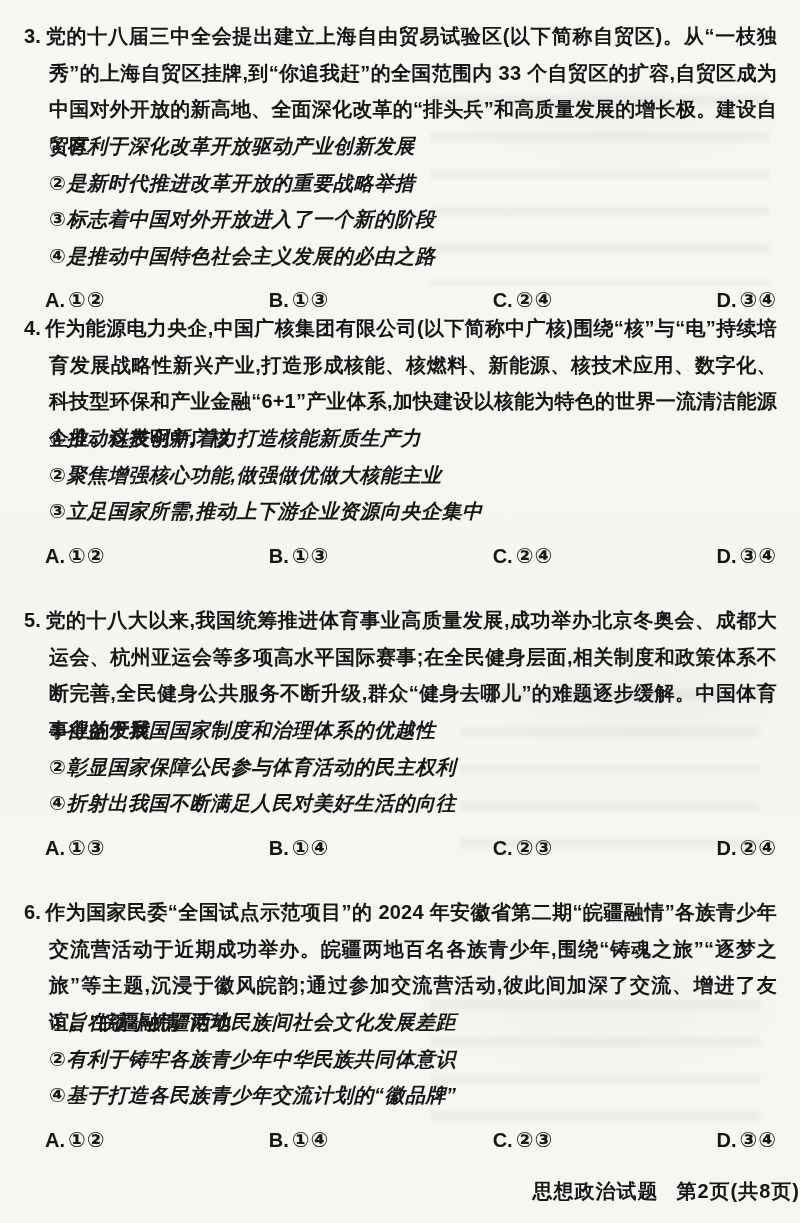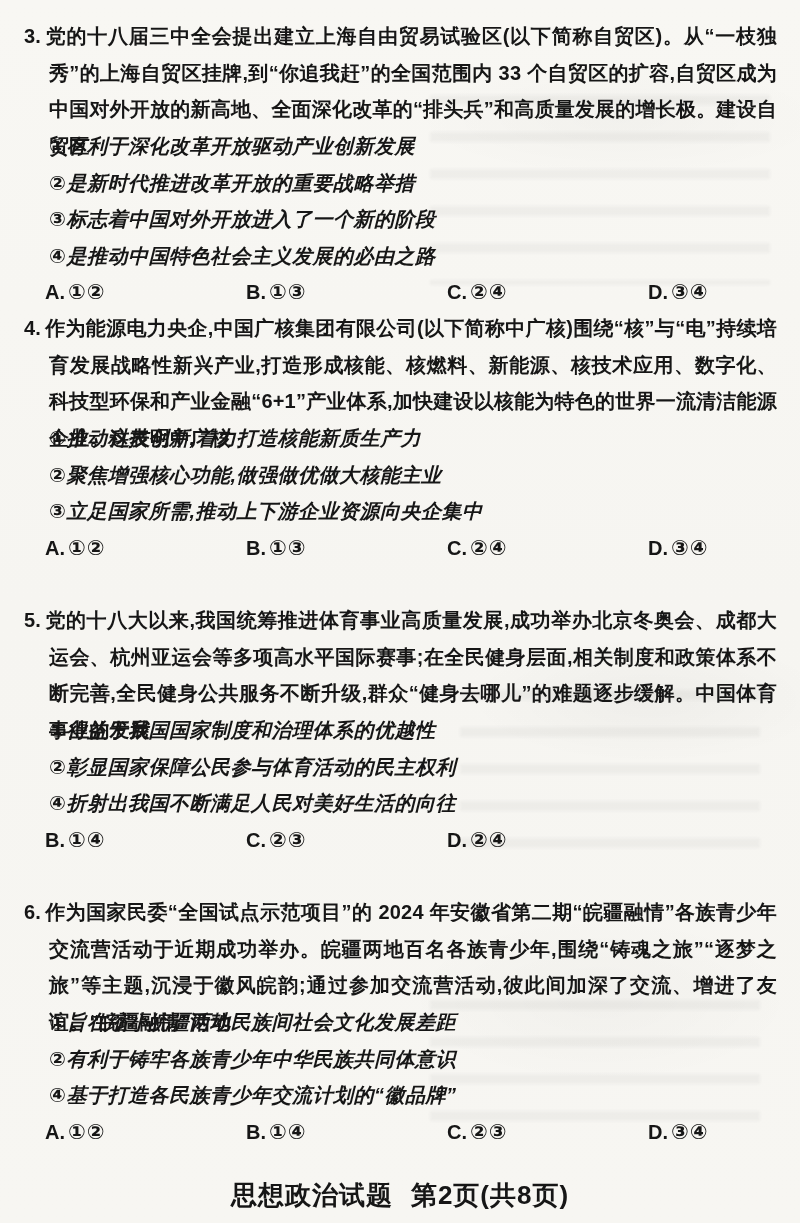--- a/index.html
+++ b/index.html
@@ -41,31 +41,32 @@
     line-height:36.5px;
     height:36.5px;
     white-space:nowrap;
     letter-spacing:0.5px;
     font-style:italic;
   }
   .choices{
     display:flex;
     padding-left:21px;
     font-size:20px;
-    line-height:35px;
+    line-height:52px;
     height:36.5px;
+    gap:36px;
   }
   .choice{width:201px;white-space:nowrap;}
   .choice:last-child{width:auto;}
   .choice .val{margin-left:3px;letter-spacing:1px;font-size:21px;}
   .footer{
     position:absolute;
     left:0;right:0;top:1178px;
-    text-align:center;
-    font-size:26px;
+    text-align:right;
+    font-size:20px;
     letter-spacing:1px;
   }
   .footer .gap{display:inline-block;width:18px;}
   
   .smudge{position:absolute;pointer-events:none;opacity:0.05;filter:blur(1.5px);
     background:repeating-linear-gradient(180deg,#555 0 10px,transparent 10px 37px);}
   .smudge.s1{left:430px;top:95px;width:340px;height:190px;}
   .smudge.s2{left:460px;top:690px;width:300px;height:180px;}
   .smudge.s3{left:430px;top:1000px;width:330px;height:130px;}
 </style>
@@ -105,20 +106,21 @@
         <span class="choice"><span>D.</span><span class="val">③④</span></span>
       </div>
     </div>
 
     <div class="question">
       <p class="stem"><span class="qnum">5.</span><span>党的十八大以来,我国统筹推进体育事业高质量发展,成功举办北京冬奥会、成都大运会、杭州亚运会等多项高水平国际赛事;在全民健身层面,相关制度和政策体系不断完善,全民健身公共服务不断升级,群众“健身去哪儿”的难题逐步缓解。中国体育事业的发展</span></p>
       <p class="item">①得益于我国国家制度和治理体系的优越性</p>
       <p class="item">②彰显国家保障公民参与体育活动的民主权利</p>
       <p class="item">④折射出我国不断满足人民对美好生活的向往</p>
       <div class="choices">
+        <span class="choice"><span>A.</span><span class="val">①③</span></span>
         <span class="choice"><span>B.</span><span class="val">①④</span></span>
         <span class="choice"><span>C.</span><span class="val">②③</span></span>
         <span class="choice"><span>D.</span><span class="val">②④</span></span>
       </div>
     </div>
 
     <div class="question">
       <p class="stem"><span class="qnum">6.</span><span>作为国家民委“全国试点示范项目”的 2024 年安徽省第二期“皖疆融情”各族青少年交流营活动于近期成功举办。皖疆两地百名各族青少年,围绕“铸魂之旅”“逐梦之旅”等主题,沉浸于徽风皖韵;通过参加交流营活动,彼此间加深了交流、增进了友谊。“皖疆融情”活动</span></p>
       <p class="item">①旨在缩小皖疆两地民族间社会文化发展差距</p>
       <p class="item">②有利于铸牢各族青少年中华民族共同体意识</p>

